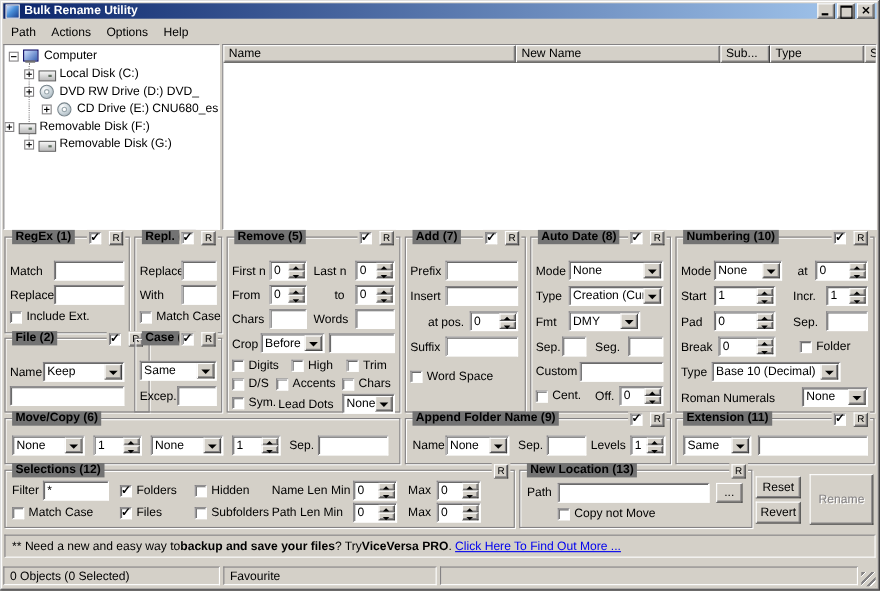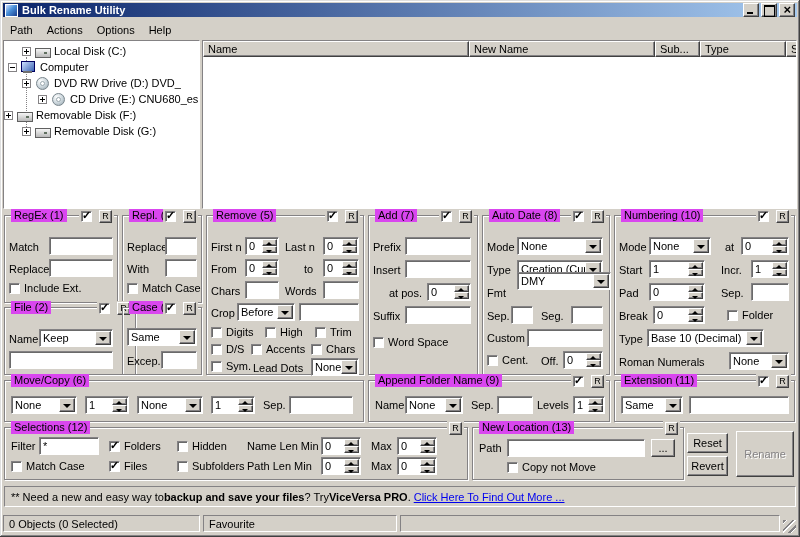--- a/index.html
+++ b/index.html
@@ -37,21 +37,21 @@
 .ic{display:inline-block;width:15px;height:13px;position:relative;margin-right:4px;flex:none}
 .ic-computer::before{content:"";position:absolute;left:0;top:0;width:12px;height:9px;border:1px solid #000060;background:linear-gradient(135deg,#cfe0ff,#3c64b4)}
 .ic-computer::after{content:"";position:absolute;left:2px;top:10px;width:9px;height:2px;background:#707070}
 .ic-drive::before{content:"";position:absolute;left:0;top:3px;width:14px;height:8px;border:1px solid #606060;background:linear-gradient(#f6f6f6,#b9b9b9)}
 .ic-drive::after{content:"";position:absolute;right:3px;top:7px;width:3px;height:2px;background:#607060}
 .ic-disc::before{content:"";position:absolute;left:1px;top:0;width:11px;height:11px;border-radius:50%;
  background:radial-gradient(circle at 35% 30%,#fff,#c9d4da 55%,#93a2ab);border:1px solid #78858c}
 .ic-disc::after{content:"";position:absolute;left:5px;top:4px;width:3px;height:3px;border-radius:50%;background:#fff;border:1px solid #9aa8ae}
 
 .gb{position:absolute;border:1px solid #848284;box-shadow:inset 1px 1px 0 #fff,1px 1px 0 #fff}
-.gbt{position:absolute;top:-7px;left:6px;background:#d946ef;padding:0 3px;font-weight:normal;height:13px;line-height:13px;white-space:nowrap}
+.gbt{position:absolute;top:-7px;left:6px;background:#737373;padding:0 3px;font-weight:bold;height:13px;line-height:13px;white-space:nowrap}
 .gbctl{position:absolute;top:-7px;right:3px;display:flex;align-items:center;gap:3px;background:#d4d0c8;padding:0 2px;height:14px}
 .rbtn{width:13px;height:13px;background:#d4d0c8;border:1px solid;border-color:#fff #404040 #404040 #fff;
  box-shadow:inset -1px -1px 0 #848284;font-size:9px;text-align:center;line-height:11px;flex:none}
 
 .lb{position:absolute;white-space:nowrap}
 .inp{position:absolute;height:18px;background:#fff;border:1px solid;border-color:#848284 #fff #fff #848284;
  box-shadow:inset 1px 1px 0 #6a6a6a;padding:2px 3px;line-height:12px;overflow:hidden;white-space:nowrap}
 .dd{position:absolute;height:18px;background:#fff;border:1px solid;border-color:#848284 #fff #fff #848284;
  box-shadow:inset 1px 1px 0 #6a6a6a;overflow:hidden;white-space:nowrap}
 .dval{display:block;padding:2px 18px 2px 3px;line-height:12px;overflow:hidden}
@@ -102,29 +102,29 @@
 
   <div id="menubar">
     <span class="mi">Path</span>
     <span class="mi">Actions</span>
     <span class="mi">Options</span>
     <span class="mi">Help</span>
   </div>
 
   <div id="treepanel" class="sunkp">
     <div class="treeline"></div>
+    <div class="trow" style="padding-left:4px">
+      <span class="exp"></span>
+      <span class="ic ic-computer"></span>
+      <span>Computer</span>
+    </div>
     <div class="trow" style="padding-left:18px">
       <span class="exp plus"></span>
       <span class="ic ic-drive"></span>
       <span>Local Disk (C:)</span>
-    </div>
-    <div class="trow" style="padding-left:4px">
-      <span class="exp"></span>
-      <span class="ic ic-computer"></span>
-      <span>Computer</span>
     </div>
     <div class="trow" style="padding-left:18px">
       <span class="exp plus"></span>
       <span class="ic ic-disc"></span>
       <span>DVD RW Drive (D:) DVD_</span>
     </div>
     <div class="trow" style="padding-left:34px">
       <span class="exp plus"></span>
       <span class="ic ic-disc"></span>
       <span>CD Drive (E:) CNU680_es</span>
@@ -330,21 +330,21 @@
     <span class="dd" style="left:34px;top:21px;width:86px">
         <span class="dval">None</span>
         <span class="dbtn"></span>
       </span>
     <span class="lb" style="left:4px;top:48px">Type</span>
     <span class="dd" style="left:34px;top:44px;width:86px">
         <span class="dval">Creation (Cur</span>
         <span class="dbtn"></span>
       </span>
     <span class="lb" style="left:4px;top:71px">Fmt</span>
-    <span class="dd" style="left:34px;top:56px;width:94px">
+    <span class="dd" style="left:34px;top:67px;width:65px">
         <span class="dval">DMY</span>
         <span class="dbtn"></span>
       </span>
     <span class="lb" style="left:4px;top:94px">Sep.</span>
     <span class="inp" style="left:28px;top:90px;width:22px"></span>
     <span class="lb" style="left:58px;top:94px">Seg.</span>
     <span class="inp" style="left:88px;top:90px;width:32px"></span>
     <span class="lb" style="left:4px;top:116px">Custom</span>
     <span class="inp" style="left:44px;top:113px;width:76px"></span>
     <span class="cb" style="left:4px;top:138px">

